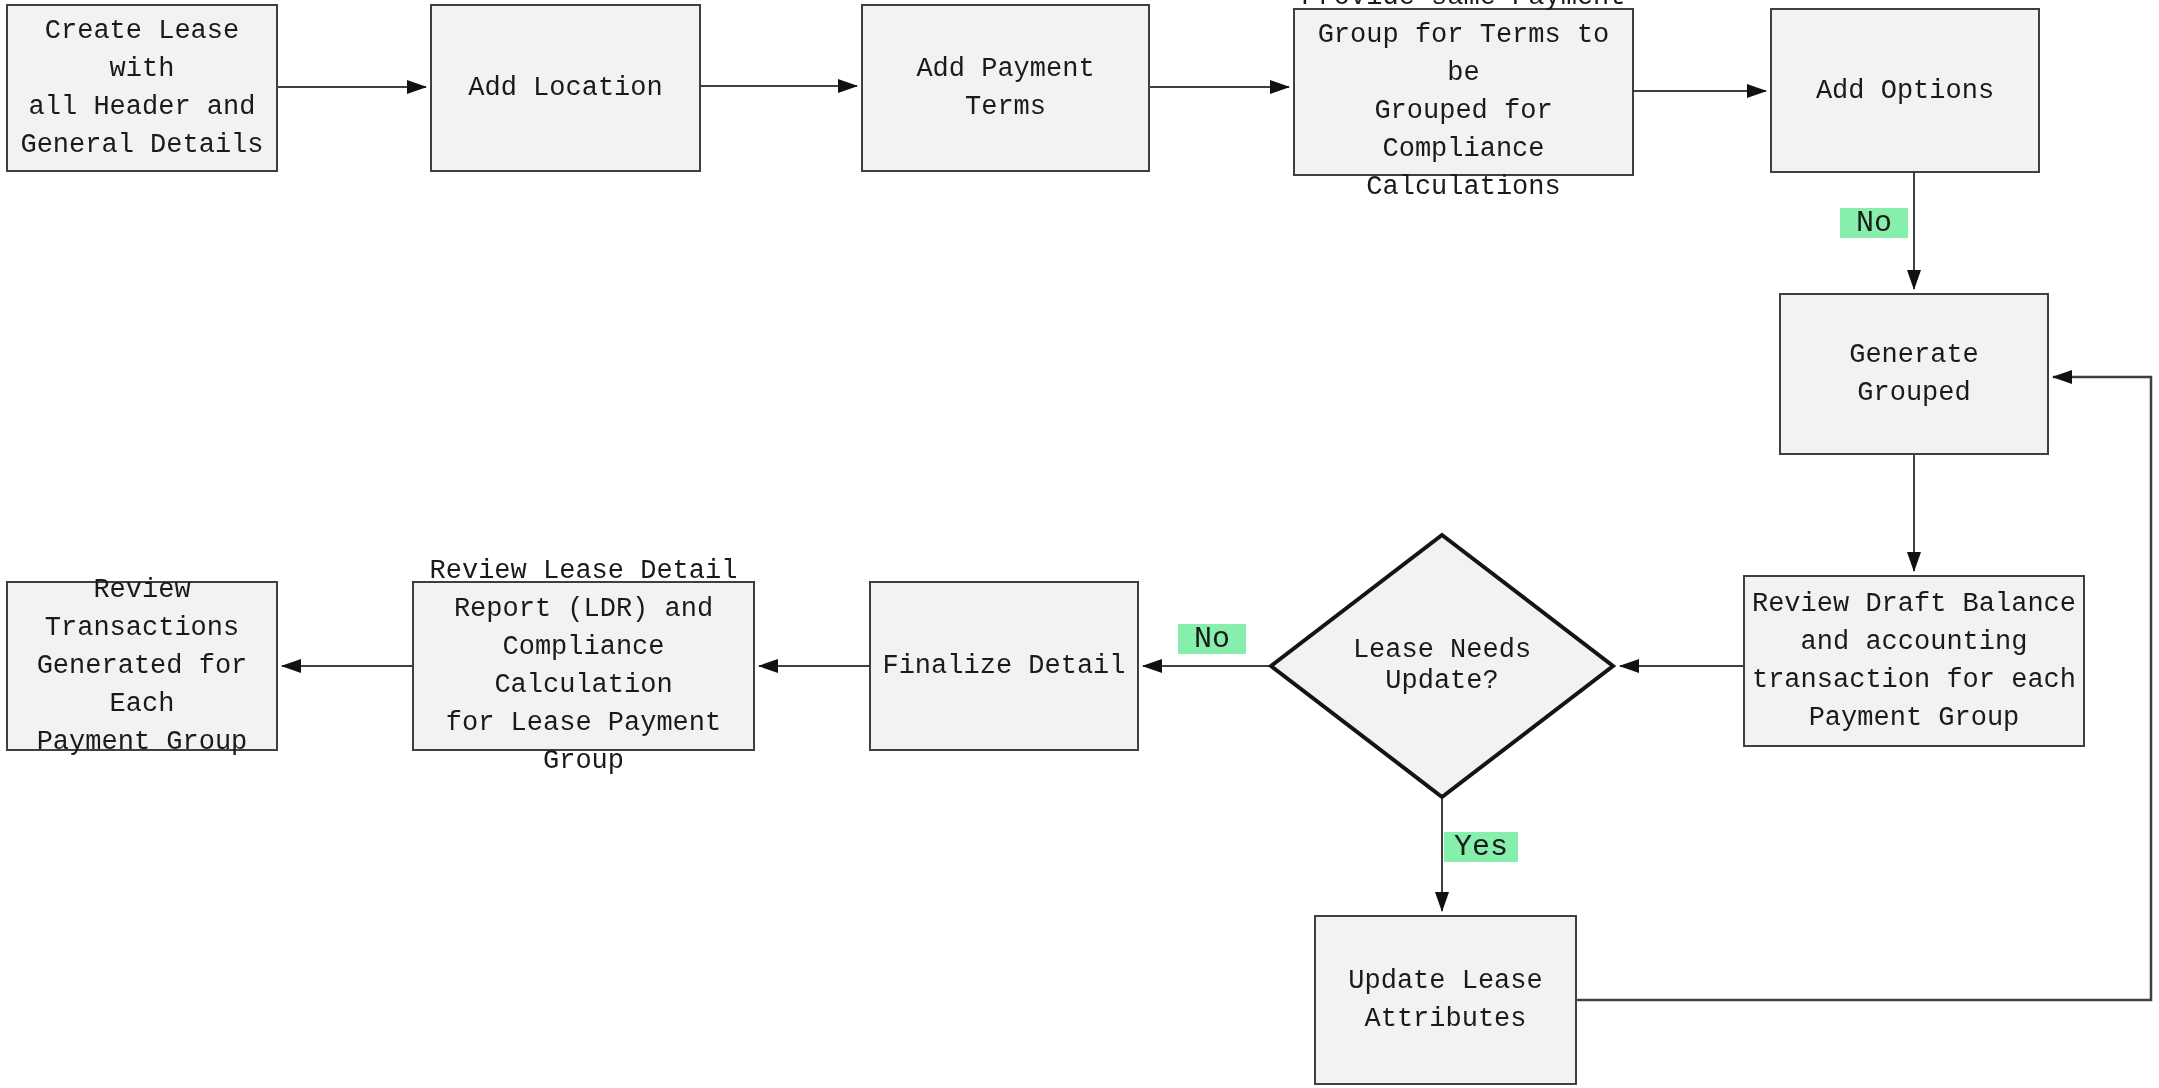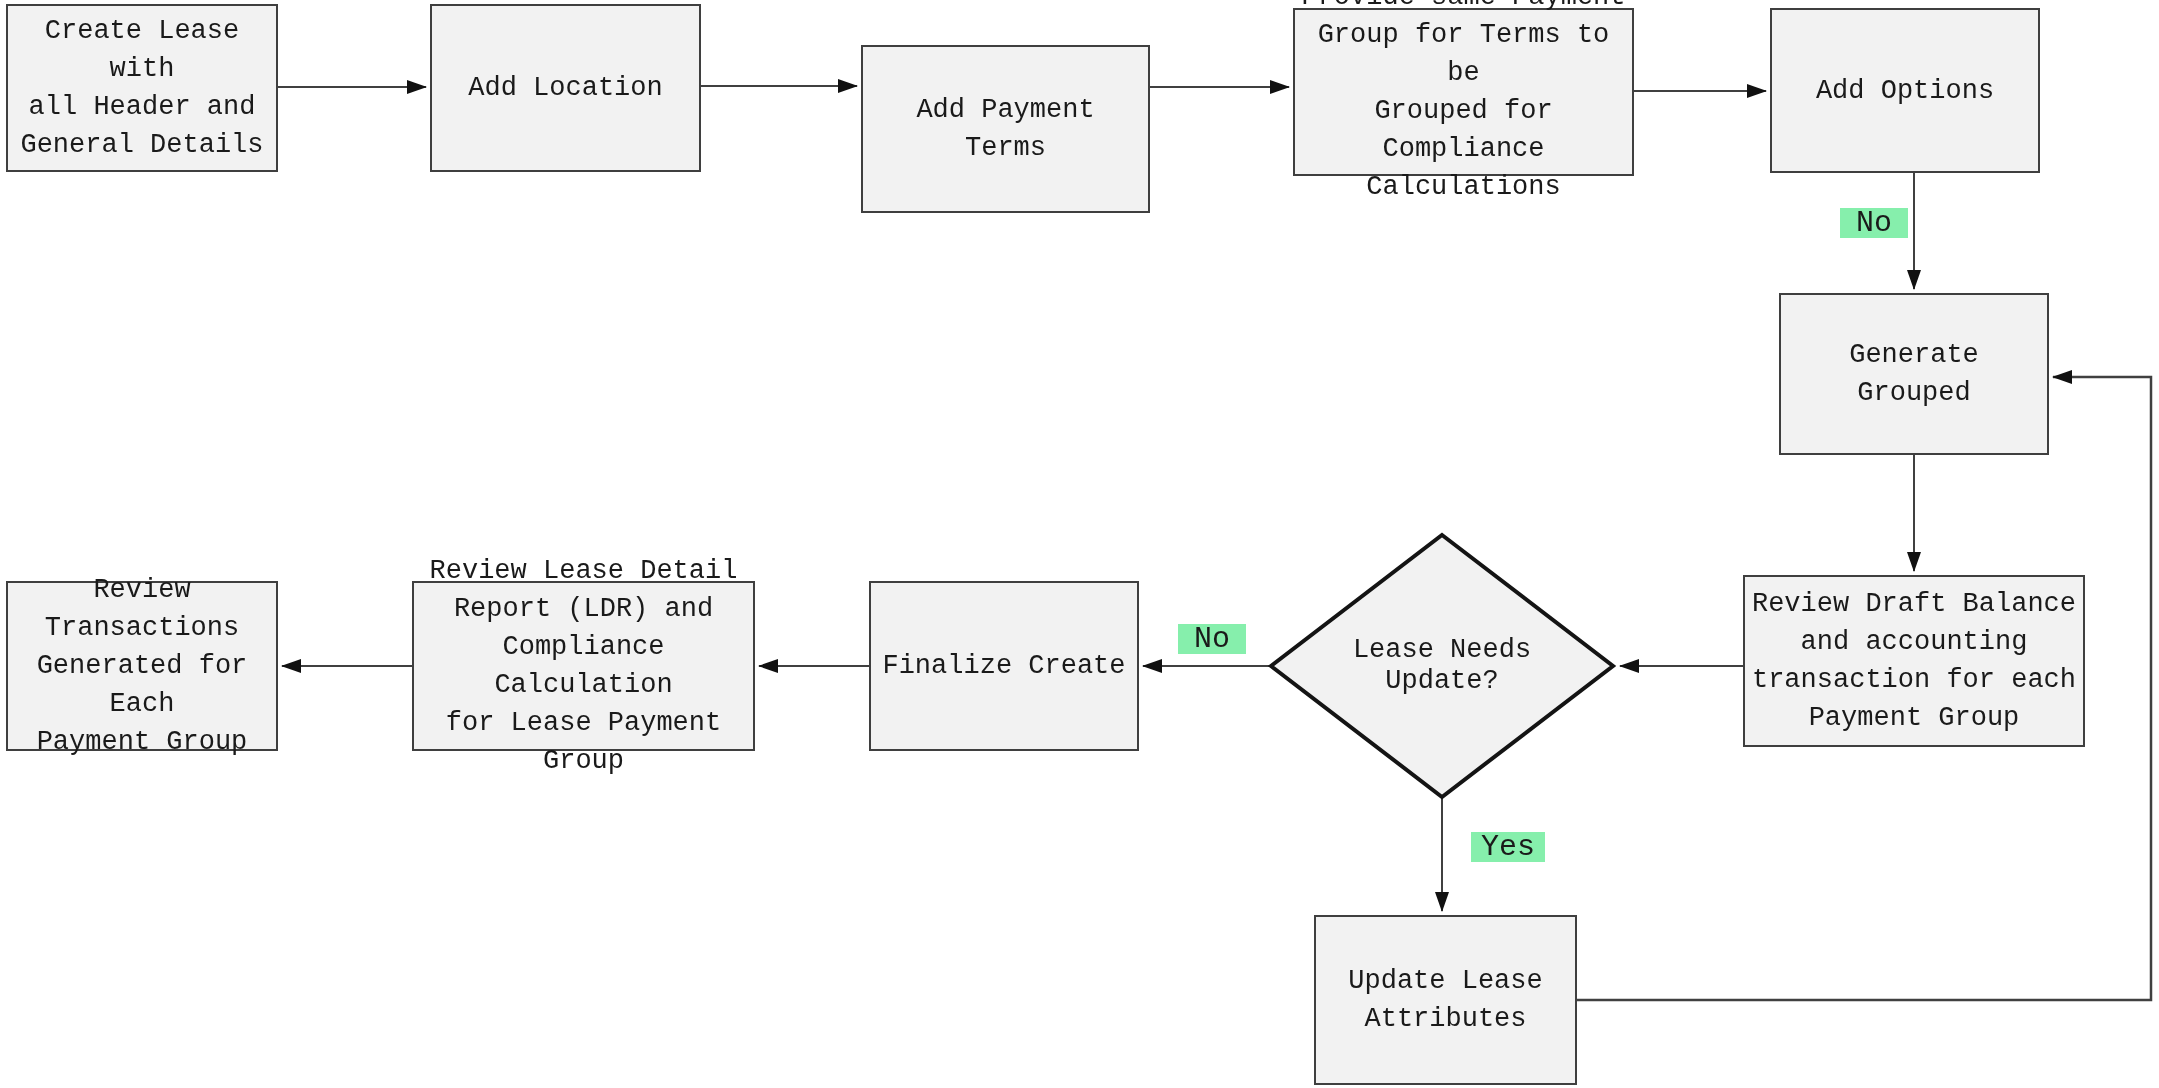--- a/index.html
+++ b/index.html
@@ -54,33 +54,33 @@
     align-items: center;
     justify-content: center;
     font-size: 30px;
     line-height: 28px;
     background: #86efac;
     padding: 0 2px;
   }
   
   #n-create-lease          { left: 6px;    top: 4px;   width: 272px; height: 168px; }
   #n-add-location          { left: 430px;  top: 4px;   width: 271px; height: 168px; }
-  #n-add-payment-terms     { left: 861px;  top: 4px;   width: 289px; height: 168px; margin-top: 41px; }
+  #n-add-payment-terms     { left: 861px;  top: 4px;   width: 289px; height: 168px; }
   #n-payment-group         { left: 1293px; top: 8px;   width: 341px; height: 168px; }
   #n-add-options           { left: 1770px; top: 8px;   width: 270px; height: 165px; }
   #n-generate-balances     { left: 1779px; top: 293px; width: 270px; height: 162px; }
   #n-review-draft-balance  { left: 1743px; top: 575px; width: 342px; height: 172px; }
   #n-finalize-lease        { left: 869px;  top: 581px; width: 270px; height: 170px; }
   #n-review-ldr            { left: 412px;  top: 581px; width: 343px; height: 170px; }
   #n-review-transactions   { left: 6px;    top: 581px; width: 272px; height: 170px; }
   #n-update-lease-attrs    { left: 1314px; top: 915px; width: 263px; height: 170px; }
   #n-lease-needs-update    { left: 1312px; top: 620px; width: 260px; height: 92px; }
   #lbl-add-options-no      { left: 1840px; top: 208px; width: 64px;  height: 30px; }
   #lbl-decision-no         { left: 1178px; top: 624px; width: 64px;  height: 30px; }
-  #lbl-decision-yes        { left: 1444px; top: 832px; width: 70px;  height: 30px; margin-left: 27px; }
+  #lbl-decision-yes        { left: 1444px; top: 832px; width: 70px;  height: 30px; }
 </style>
 </head>
 <body>
 
 <div class="canvas">
 
   <svg class="connector-layer" viewBox="0 0 2159 1088" xmlns="http://www.w3.org/2000/svg">
     <defs>
       <marker id="arrow" markerUnits="userSpaceOnUse" markerWidth="22" markerHeight="16" refX="19" refY="7" orient="auto">
         <path d="M0,0 L20,7 L0,14 Z" fill="#111111"></path>
@@ -117,21 +117,21 @@
 Group for Terms to be
 Grouped for Compliance
 Calculations</div>
   <div class="node" id="n-add-options">Add Options</div>
   <div class="node" id="n-generate-balances">Generate
 Grouped</div>
   <div class="node" id="n-review-draft-balance">Review Draft Balance
 and accounting
 transaction for each
 Payment Group</div>
-  <div class="node" id="n-finalize-lease">Finalize Create</div>
+  <div class="node" id="n-finalize-lease">Finalize Detail</div>
   <div class="node" id="n-review-ldr">Review Lease Detail
 Report (LDR) and
 Compliance Calculation
 for Lease Payment Group</div>
   <div class="node" id="n-review-transactions">Review
 Transactions
 Generated for Each
 Payment Group</div>
   <div class="node" id="n-update-lease-attrs">Update Lease
 Attributes</div>

